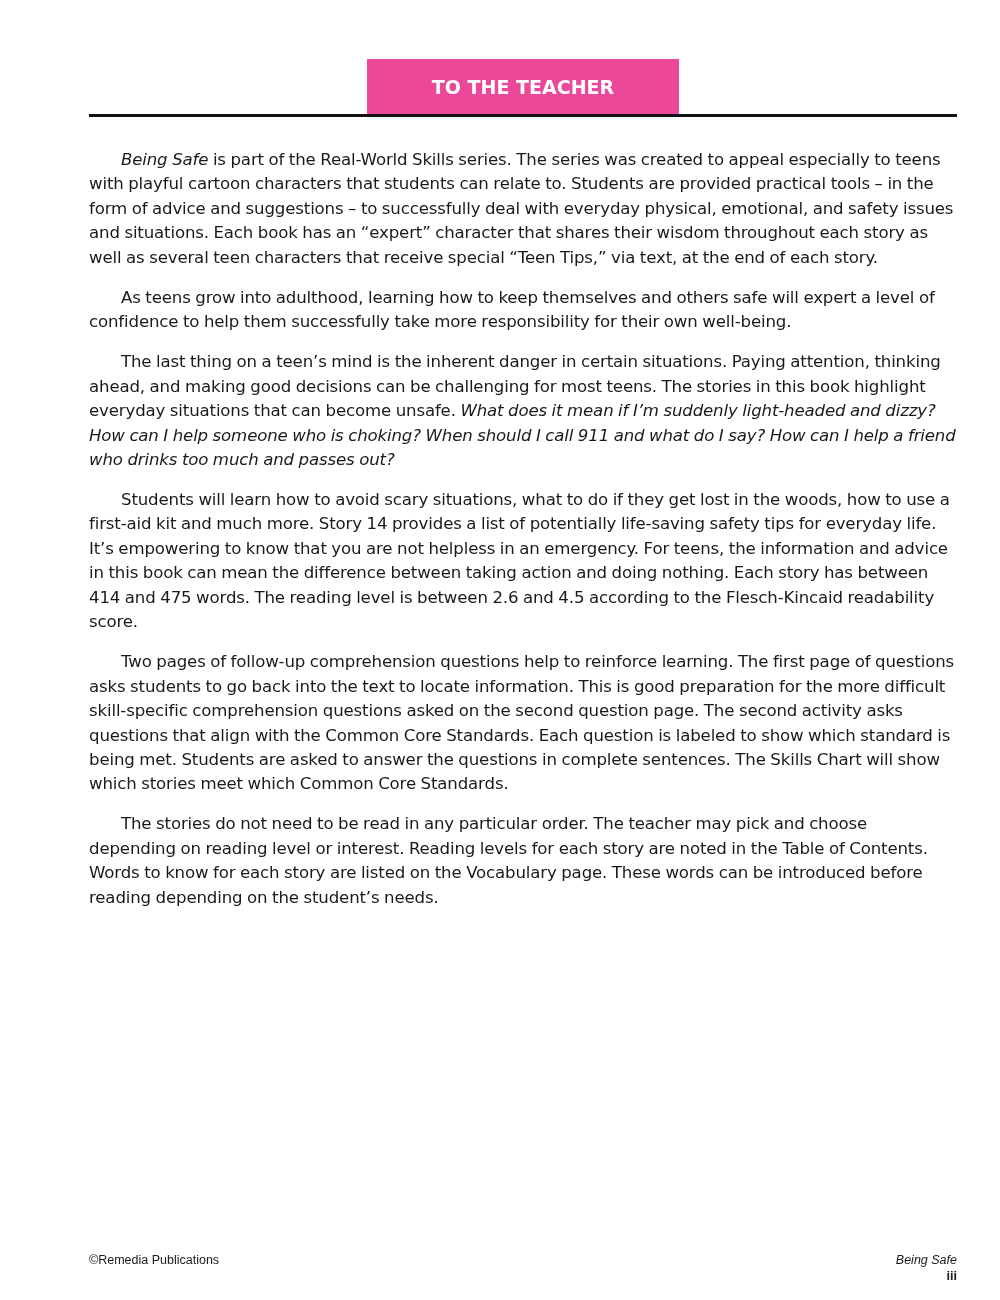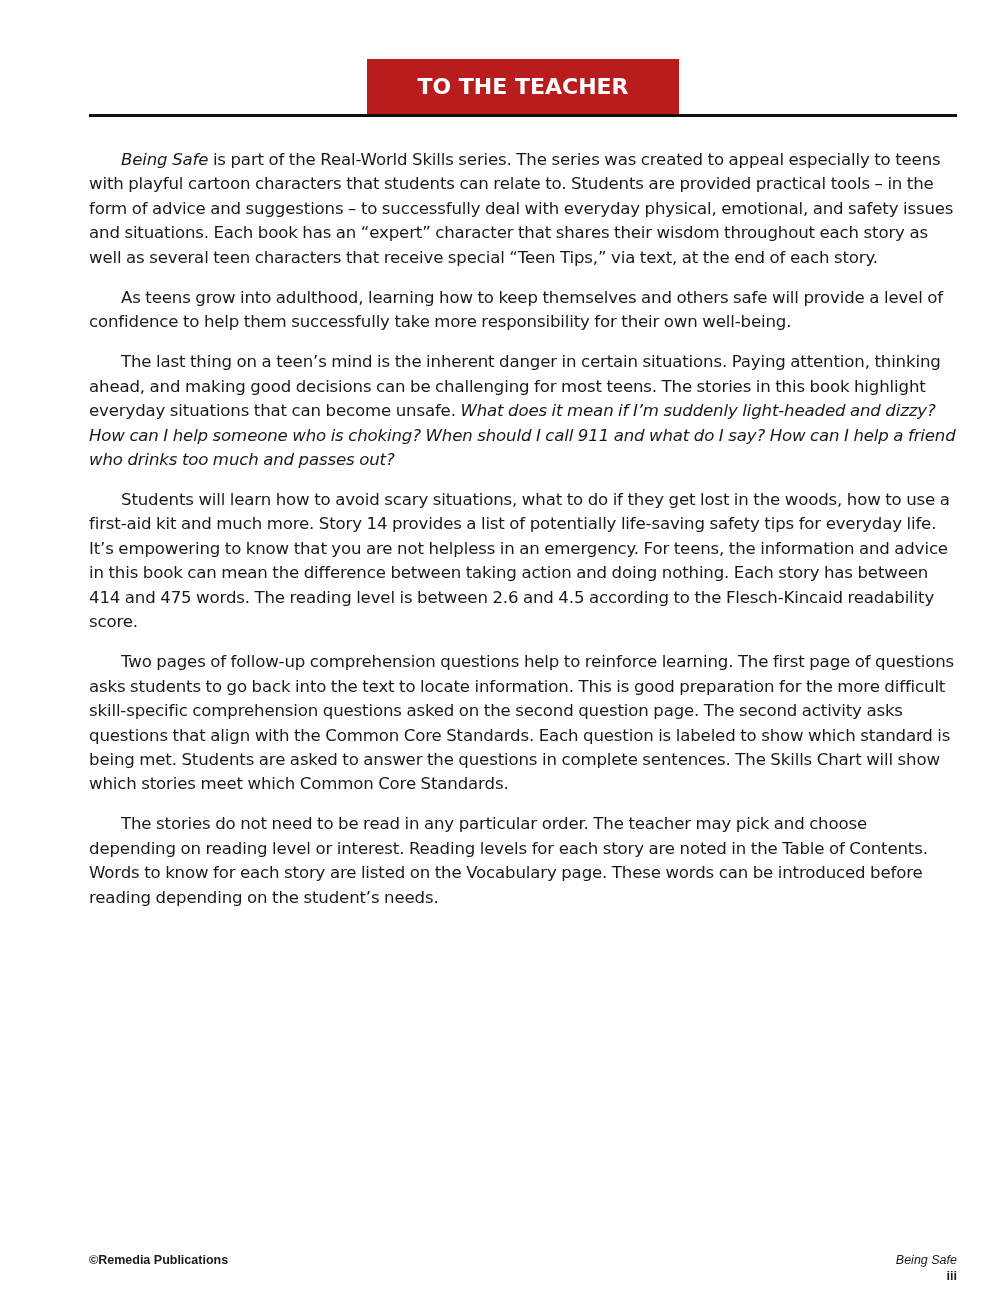--- a/index.html
+++ b/index.html
@@ -1,45 +1,45 @@
 <!DOCTYPE html>
 <html><head>
 <meta charset="utf-8">
 <style>
   html, body { margin: 0; padding: 0; background: #ffffff; }
   body { width: 1000px; height: 1300px; position: relative; overflow: hidden;
          font-family: "DejaVu Sans", "Liberation Sans", sans-serif; color: #1a1a1a; }
   .banner { position: absolute; left: 367px; top: 59px; width: 312px; height: 55px;
-            background: #b91c1c; color: #ffffff; display: flex; align-items: center; justify-content: center;
-            font-family: "DejaVu Sans", sans-serif; font-weight: bold; font-size: 22px; letter-spacing: 0px; }
+            background: #ec4899; color: #ffffff; display: flex; align-items: center; justify-content: center;
+            font-family: "DejaVu Sans", sans-serif; font-weight: bold; font-size: 19px; letter-spacing: 0px; }
   .rule { position: absolute; left: 89px; top: 114px; width: 868px; height: 3px; background: #111111; }
   .body-text { position: absolute; left: 89px; top: 148px; width: 868px; }
   .para { margin: 0 0 15.5px 0; font-size: 16.6px; line-height: 24.45px; text-indent: 32px;
           letter-spacing: -0.15px; word-spacing: -0.5px; }
   .para i { font-style: italic; }
   .footer { position: absolute; top: 1253px; left: 89px; width: 868px; height: 18px;
             font-size: 12.5px; font-family: "Liberation Sans", sans-serif; color: #1a1a1a; }
-  .footer .left { position: absolute; left: 0; top: 0; font-weight: bold; }
+  .footer .left { position: absolute; left: 0; top: 0; }
   .footer .center { position: absolute; left: 0; width: 868px; top: 16px; text-align: right; font-weight: bold; }
   .footer .right { position: absolute; right: 0; top: 0; font-style: italic; }
 </style>
 </head>
 <body>
 
 <div class="banner">
   <span>TO THE TEACHER</span>
 </div>
 <div class="rule"></div>
 
 <div class="body-text">
   <p class="para">
     <i>Being Safe</i><span> is part of the Real-World Skills series. The series was created to appeal especially to teens with playful cartoon characters that students can relate to. Students are provided practical tools – in the form of advice and suggestions – to successfully deal with everyday physical, emotional, and safety issues and situations. Each book has an “expert” character that shares their wisdom throughout each story as well as several teen characters that receive special “Teen Tips,” via text, at the end of each story.</span>
   </p>
   <p class="para">
-    <span>As teens grow into adulthood, learning how to keep themselves and others safe will provide a level of confidence to help them successfully take more responsibility for their own well-being.</span>
+    <span>As teens grow into adulthood, learning how to keep themselves and others safe will expert a level of confidence to help them successfully take more responsibility for their own well-being.</span>
   </p>
   <p class="para">
     <span>The last thing on a teen’s mind is the inherent danger in certain situations. Paying attention, thinking ahead, and making good decisions can be challenging for most teens. The stories in this book highlight everyday situations that can become unsafe. </span><i>What does it mean if I’m suddenly light-headed and dizzy? How can I help someone who is choking? When should I call 911 and what do I say? How can I help a friend who drinks too much and passes out?</i>
   </p>
   <p class="para">
     <span>Students will learn how to avoid scary situations, what to do if they get lost in the woods, how to use a first-aid kit and much more. Story 14 provides a list of potentially life-saving safety tips for everyday life. It’s empowering to know that you are not helpless in an emergency. For teens, the information and advice in this book can mean the difference between taking action and doing nothing. Each story has between 414 and 475 words. The reading level is between 2.6 and 4.5 according to the Flesch-Kincaid readability score.</span>
   </p>
   <p class="para">
     <span>Two pages of follow-up comprehension questions help to reinforce learning. The first page of questions asks students to go back into the text to locate information. This is good preparation for the more difficult skill-specific comprehension questions asked on the second question page. The second activity asks questions that align with the Common Core Standards. Each question is labeled to show which standard is being met. Students are asked to answer the questions in complete sentences. The Skills Chart will show which stories meet which Common Core Standards.</span>
   </p>

